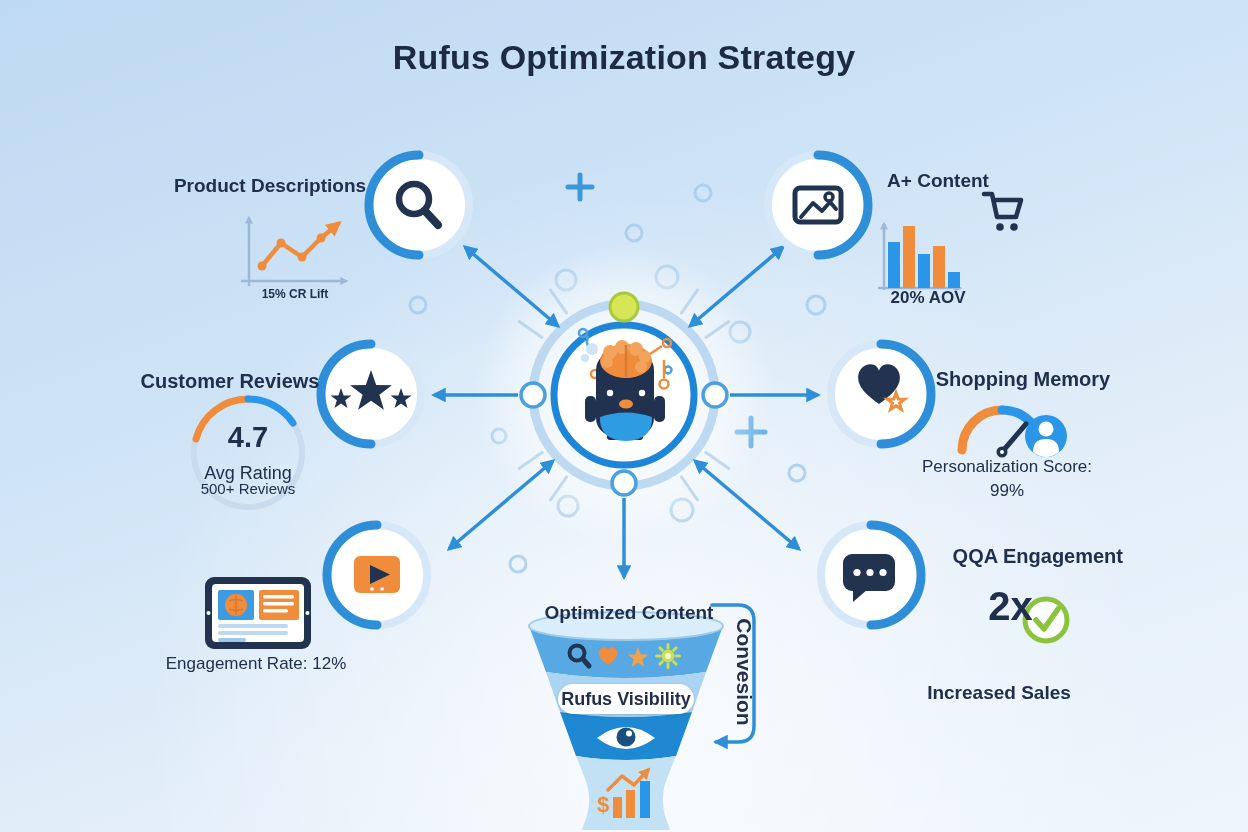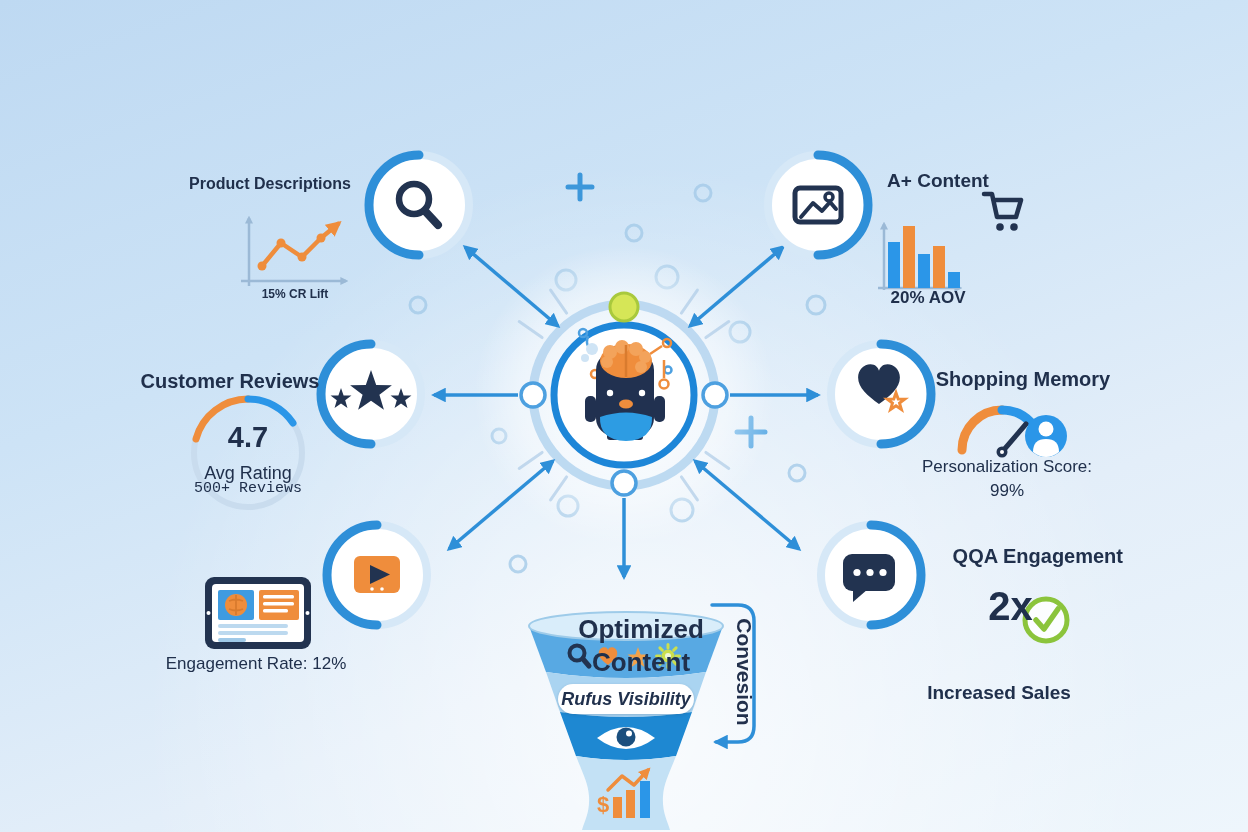--- a/index.html
+++ b/index.html
@@ -7,42 +7,41 @@
     position:relative;width:1248px;height:832px;overflow:hidden;
     font-family:"Liberation Sans",sans-serif;
     background:
       radial-gradient(ellipse at 52% 88%, rgba(255,255,255,.75) 0%, rgba(255,255,255,0) 55%),
       linear-gradient(160deg,#bed9f2 0%, #cde3f6 35%, #e3eef9 68%, #eef6fc 100%);
   }
   .layer{position:absolute;left:0;top:0;}
   .t{position:absolute;text-align:center;color:#20304c;line-height:1.25;}
   .b{font-weight:bold;}
   .title{left:0;top:36px;width:1248px;font-size:34px;font-weight:bold;color:#1d2a44;letter-spacing:.2px;}
-  .pd-title{left:150px;top:174px;width:240px;font-size:16px;}
+  .pd-title{left:150px;top:174px;width:240px;font-size:19px;}
   .pd-metric{left:205px;top:287px;width:180px;font-size:12px;}
   .ap-title{left:853px;top:169px;width:170px;font-size:19px;}
   .ap-metric{left:853px;top:287px;width:150px;font-size:17px;}
   .cr-title{left:105px;top:369px;width:250px;font-size:20px;}
   .cr-rating{left:198px;top:419px;width:100px;font-size:29px;}
   .cr-avg{left:168px;top:462px;width:160px;font-size:18px;}
-  .cr-reviews{left:168px;top:480px;width:160px;font-size:15px;font-family:Liberation Mono, monospace;}
+  .cr-reviews{left:168px;top:480px;width:160px;font-size:15px;}
   .sm-title{left:918px;top:367px;width:210px;font-size:20px;}
   .sm-metric{left:913px;top:455px;width:188px;font-size:17px;line-height:1.4;}
   .rm-title{left:177px;top:544px;width:170px;font-size:20px;}
   .rm-metric{left:141px;top:653px;width:230px;font-size:17px;}
   .qa-title{left:893px;top:544px;width:230px;font-size:20px;text-align:right;}
   .qa-mult{left:968px;top:581px;width:85px;font-size:40px;}
   .qa-caption{left:915px;top:627px;width:126px;font-size:16px;}
   .qa-outcome{left:894px;top:681px;width:210px;font-size:19px;}
-  .fn-input{left:536px;top:601px;width:210px;font-size:26px;margin-top:12px;}
+  .fn-input{left:524px;top:601px;width:210px;font-size:19px;}
   .pill{
     left:558px;top:684px;width:136px;height:30px;font-size:18px;font-weight:bold;
     background:#ffffff;border-radius:16px;line-height:30px;
     box-shadow:0 1px 3px rgba(40,80,120,.25);
-    font-style:italic;
   }
   .conv{
     left:744px;top:672px;width:auto;white-space:nowrap;
     transform:translate(-50%,-50%) rotate(90deg);
     font-size:21px;font-weight:bold;color:#22304c;
   }
 </style>
 </head>
 <body>
 
@@ -317,20 +316,21 @@
       <rect x="640" y="781" width="10" height="37" fill="#2b96e8"></rect>
       <path d="M608,790 L622,776 L634,785 L648,770" fill="none" stroke="#ef8d3c" stroke-width="3.5" stroke-linecap="round" stroke-linejoin="round" marker-end="url(#aho)"></path>
     </g>
   </g>
 
   <g>
     <path d="M712,605 L738,605 Q754,605 754,621 L754,726 Q754,742 738,742 L716,742" fill="none" stroke="#2e8fd8" stroke-width="3.5" stroke-linecap="round" marker-end="url(#ah)"></path>
   </g>
 </svg>
 
+<div class="t title">Rufus Optimization Strategy</div>
 
 <div class="t b pd-title">Product Descriptions</div>
 <div class="t b pd-metric">15% CR Lift</div>
 
 <div class="t b ap-title">A+ Content</div>
 <div class="t b ap-metric">20% AOV</div>
 
 <div class="t b cr-title">Customer Reviews</div>
 <div class="t b cr-rating">4.7</div>
 <div class="t cr-avg">Avg Rating</div>

